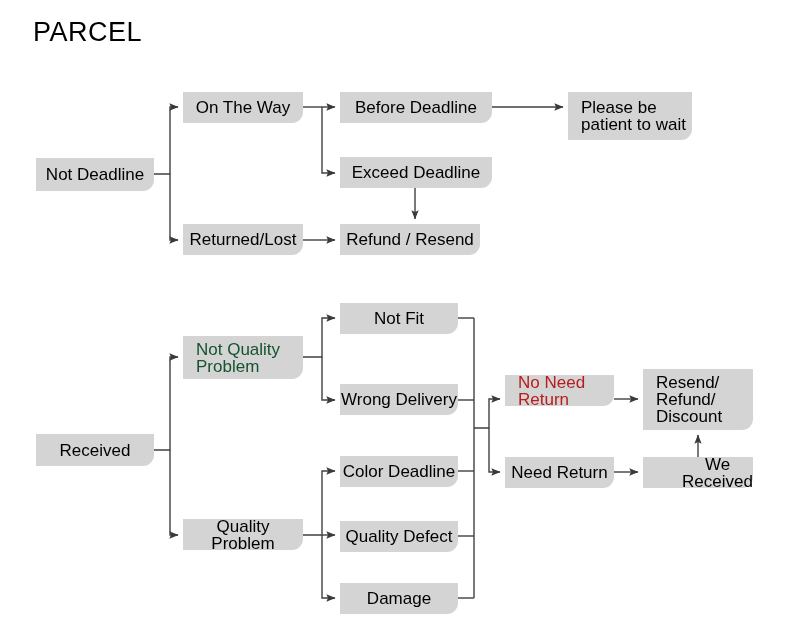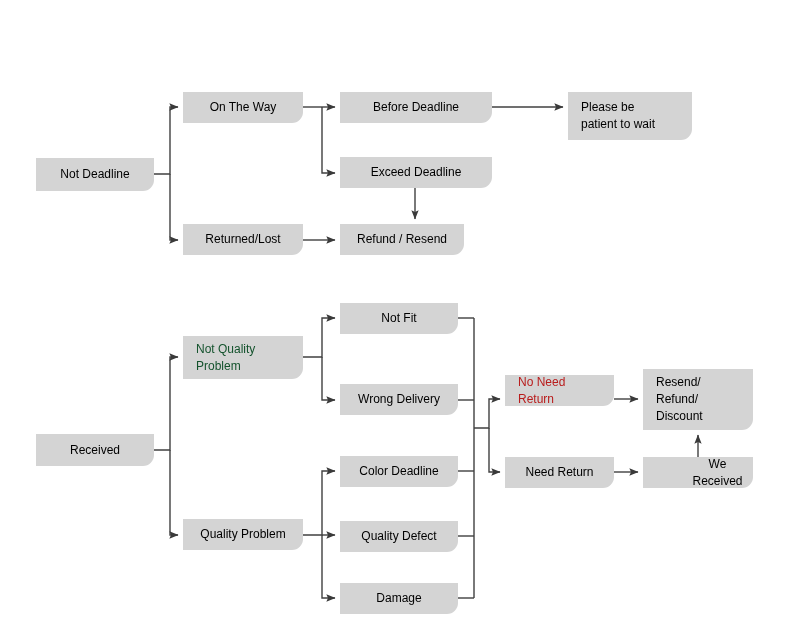--- a/index.html
+++ b/index.html
@@ -27,21 +27,21 @@
     color: #000000;
     font-weight: 400;
     line-height: 32px;
     white-space: pre;
   }
   .node {
     position: absolute;
     box-sizing: border-box;
     background: #d4d4d4;
     color: #000000;
-    font-size: 12px;
+    font-size: 17px;
     line-height: 17px;
     border-radius: 0 0 11px 0;
     display: flex;
     align-items: center;
     white-space: pre-line;
   }
   .node.ctr {
     justify-content: center;
     text-align: center;
   }
@@ -57,20 +57,21 @@
     width: 800px;
     height: 642px;
     pointer-events: none;
   }
 </style>
 </head>
 <body>
 
 <div id="canvas">
 
+  <div id="title">PARCEL</div>
 
   <svg id="edges" viewBox="0 0 800 642" xmlns="http://www.w3.org/2000/svg">
     <defs>
       <marker id="arrowhead" markerWidth="7" markerHeight="7" refX="6.2" refY="2.6" orient="auto" markerUnits="strokeWidth">
         <path d="M0,0 L6.6,2.6 L0,5.2 L1.2,2.6 Z" fill="#3a3a3a"></path>
       </marker>
     </defs>
     <g id="edge-layer">
         <path d="M154,174 L170,174 L170,107 L178,107" fill="none" stroke="#404040" stroke-width="1.4" stroke-linecap="butt" stroke-linejoin="miter" marker-end="url(#arrowhead)"></path>
         <path d="M170,174 L170,240 L178,240" fill="none" stroke="#404040" stroke-width="1.4" stroke-linecap="butt" stroke-linejoin="miter" marker-end="url(#arrowhead)"></path>
@@ -99,21 +100,21 @@
         <path d="M698,457 L698,435" fill="none" stroke="#404040" stroke-width="1.4" stroke-linecap="butt" stroke-linejoin="miter" marker-end="url(#arrowhead)"></path>
       </g>
   </svg>
 
   <div id="node-layer">
       <div class="node ctr" style="left: 36px; top: 158px; width: 118px; height: 33px; background: rgb(212, 212, 212); color: rgb(0, 0, 0);">Not Deadline</div>
       <div class="node ctr" style="left: 183px; top: 92px; width: 120px; height: 31px; background: rgb(212, 212, 212); color: rgb(0, 0, 0);">On The Way</div>
       <div class="node ctr" style="left: 183px; top: 224px; width: 120px; height: 31px; background: rgb(212, 212, 212); color: rgb(0, 0, 0);">Returned/Lost</div>
       <div class="node ctr" style="left: 340px; top: 92px; width: 152px; height: 31px; background: rgb(212, 212, 212); color: rgb(0, 0, 0);">Before Deadline</div>
       <div class="node ctr" style="left: 340px; top: 157px; width: 152px; height: 31px; background: rgb(212, 212, 212); color: rgb(0, 0, 0);">Exceed Deadline</div>
-      <div class="node ctr" style="left: 340px; top: 224px; width: 124px; height: 31px; background: rgb(212, 212, 212); color: rgb(0, 0, 0);">Refund / Resend</div>
+      <div class="node ctr" style="left: 340px; top: 224px; width: 140px; height: 31px; background: rgb(212, 212, 212); color: rgb(0, 0, 0);">Refund / Resend</div>
       <div class="node lft" style="left: 568px; top: 92px; width: 124px; height: 48px; background: rgb(212, 212, 212); color: rgb(0, 0, 0);">Please be
 patient to wait</div>
       <div class="node ctr" style="left: 36px; top: 434px; width: 118px; height: 32px; background: rgb(212, 212, 212); color: rgb(0, 0, 0);">Received</div>
       <div class="node lft" style="left: 183px; top: 336px; width: 120px; height: 43px; background: rgb(212, 212, 212); color: #14532d;">Not Quality
 Problem</div>
       <div class="node ctr" style="left: 183px; top: 519px; width: 120px; height: 31px; background: rgb(212, 212, 212); color: rgb(0, 0, 0);">Quality Problem</div>
       <div class="node ctr" style="left: 340px; top: 303px; width: 118px; height: 31px; background: rgb(212, 212, 212); color: rgb(0, 0, 0);">Not Fit</div>
       <div class="node ctr" style="left: 340px; top: 384px; width: 118px; height: 31px; background: rgb(212, 212, 212); color: rgb(0, 0, 0);">Wrong Delivery</div>
       <div class="node ctr" style="left: 340px; top: 456px; width: 118px; height: 31px; background: rgb(212, 212, 212); color: rgb(0, 0, 0);">Color Deadline</div>
       <div class="node ctr" style="left: 340px; top: 521px; width: 118px; height: 31px; background: rgb(212, 212, 212); color: rgb(0, 0, 0);">Quality Defect</div>

